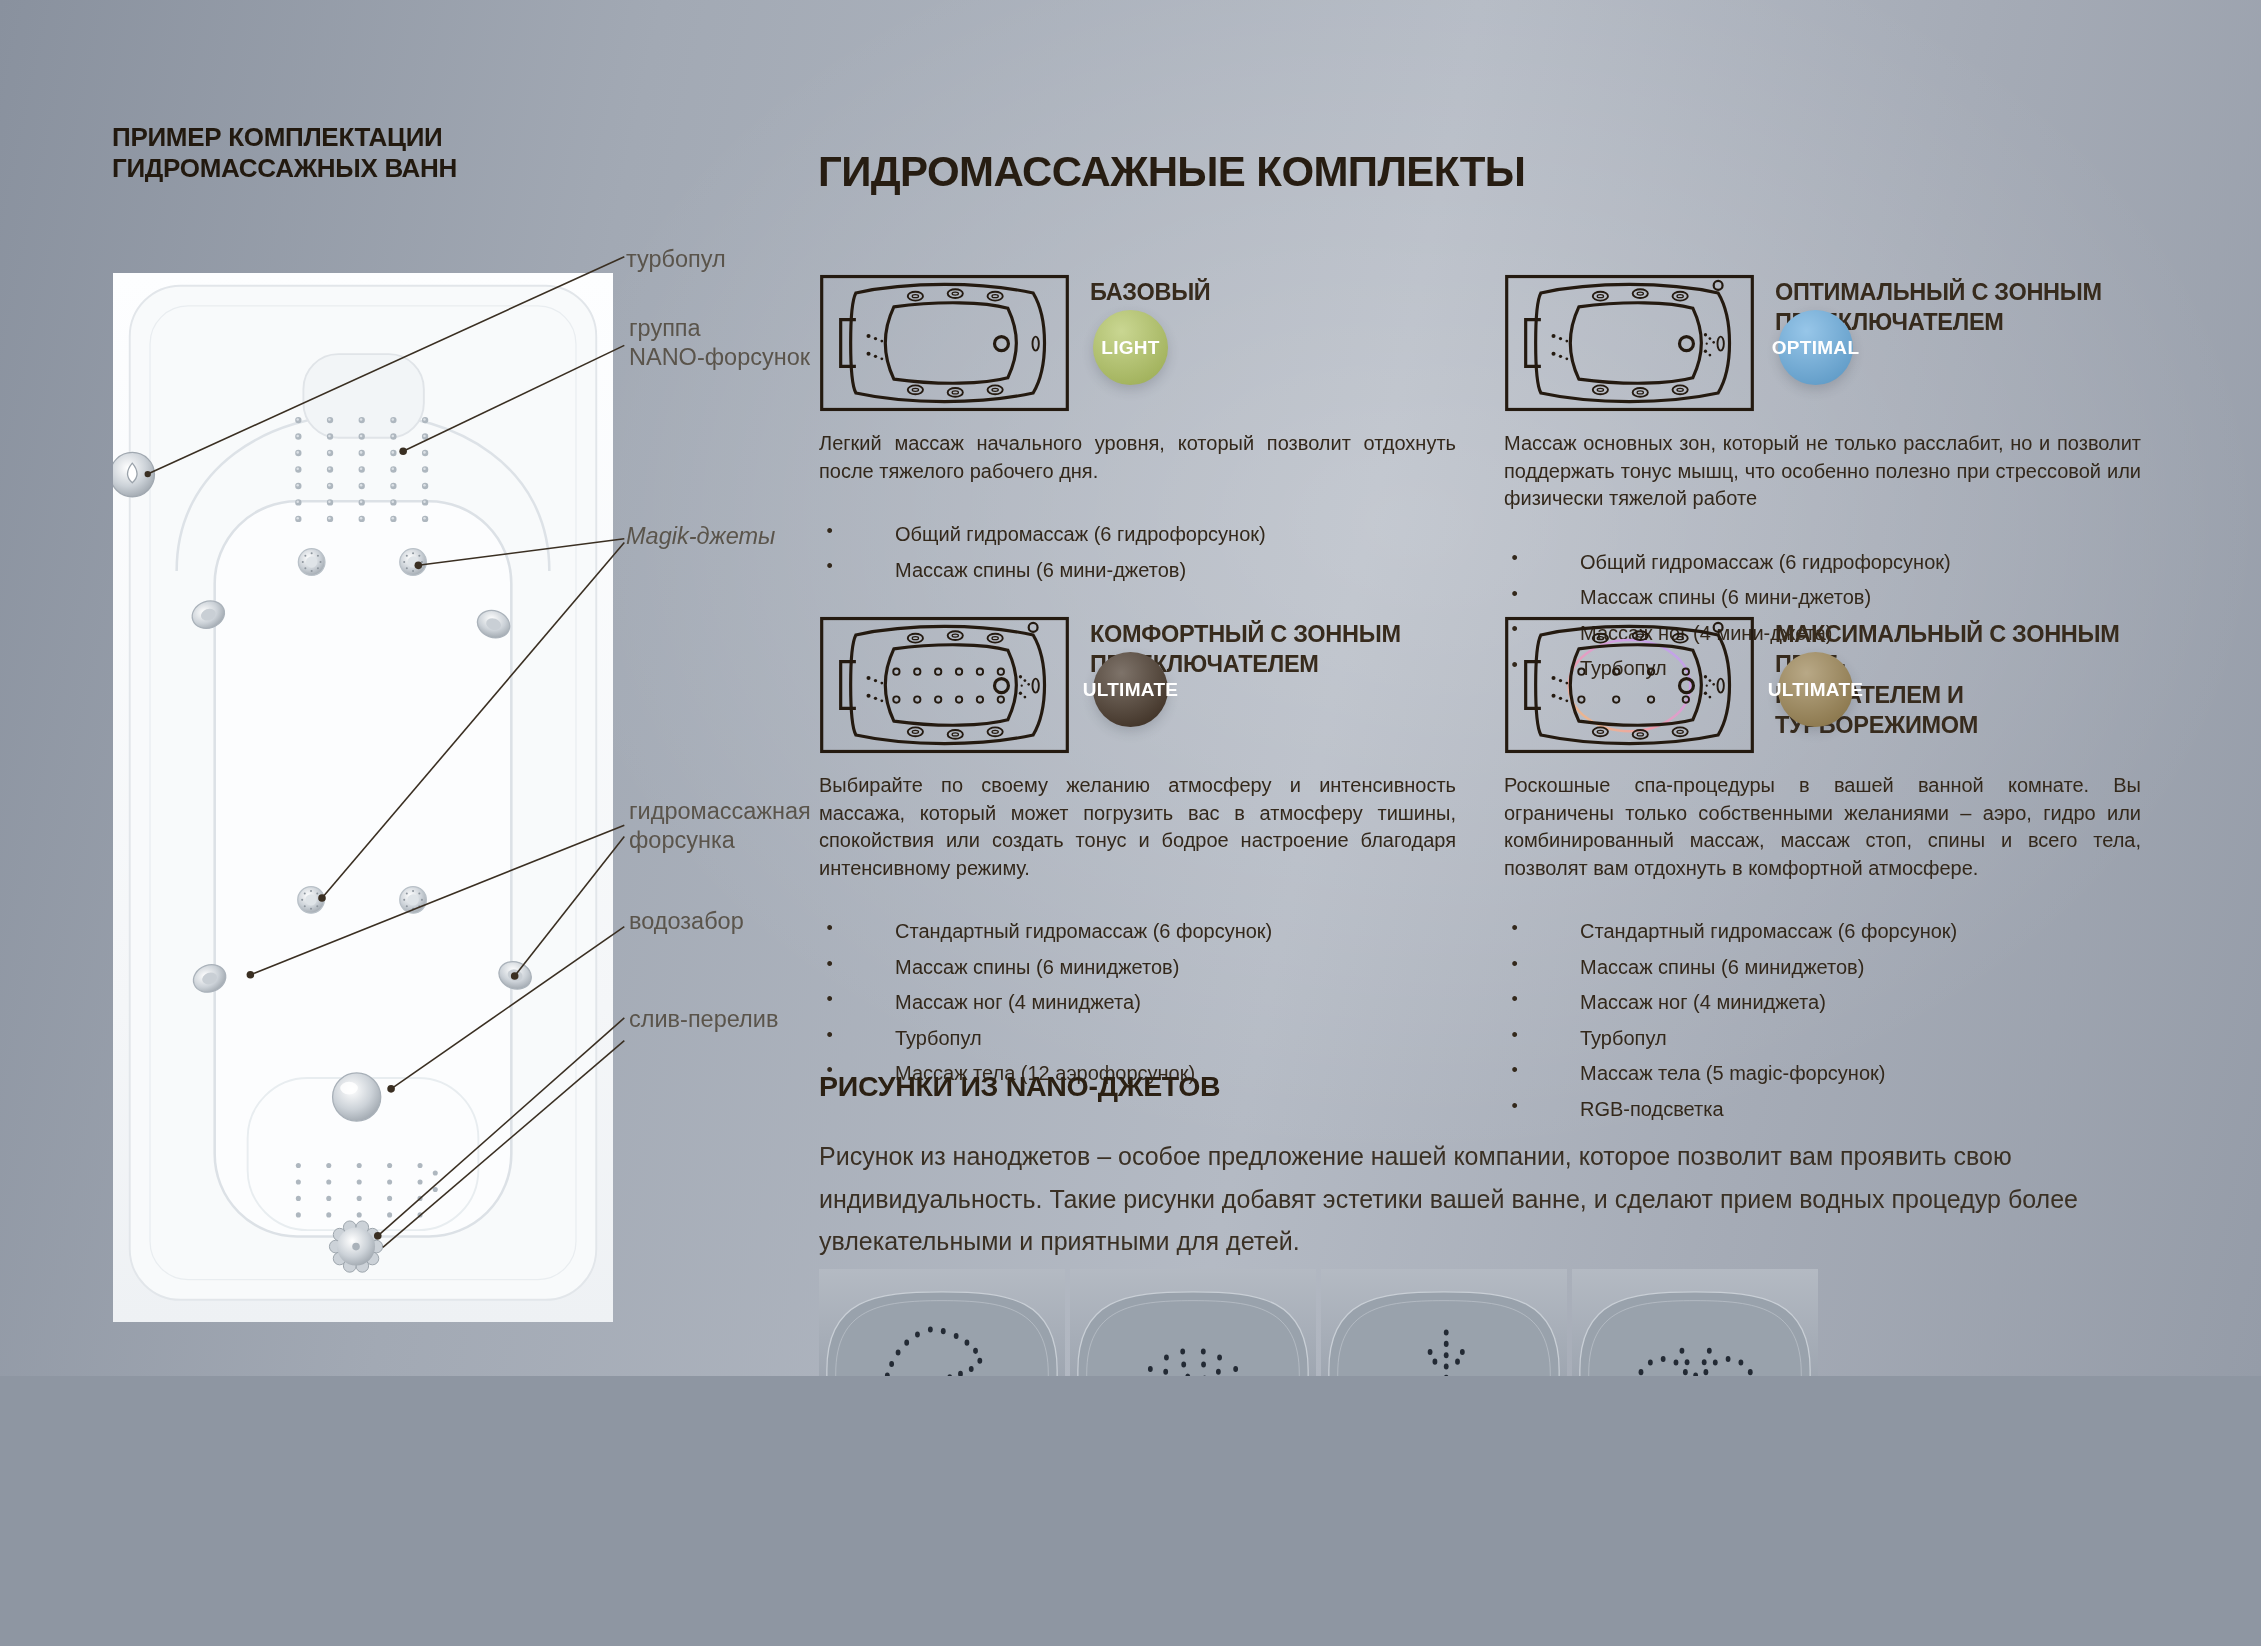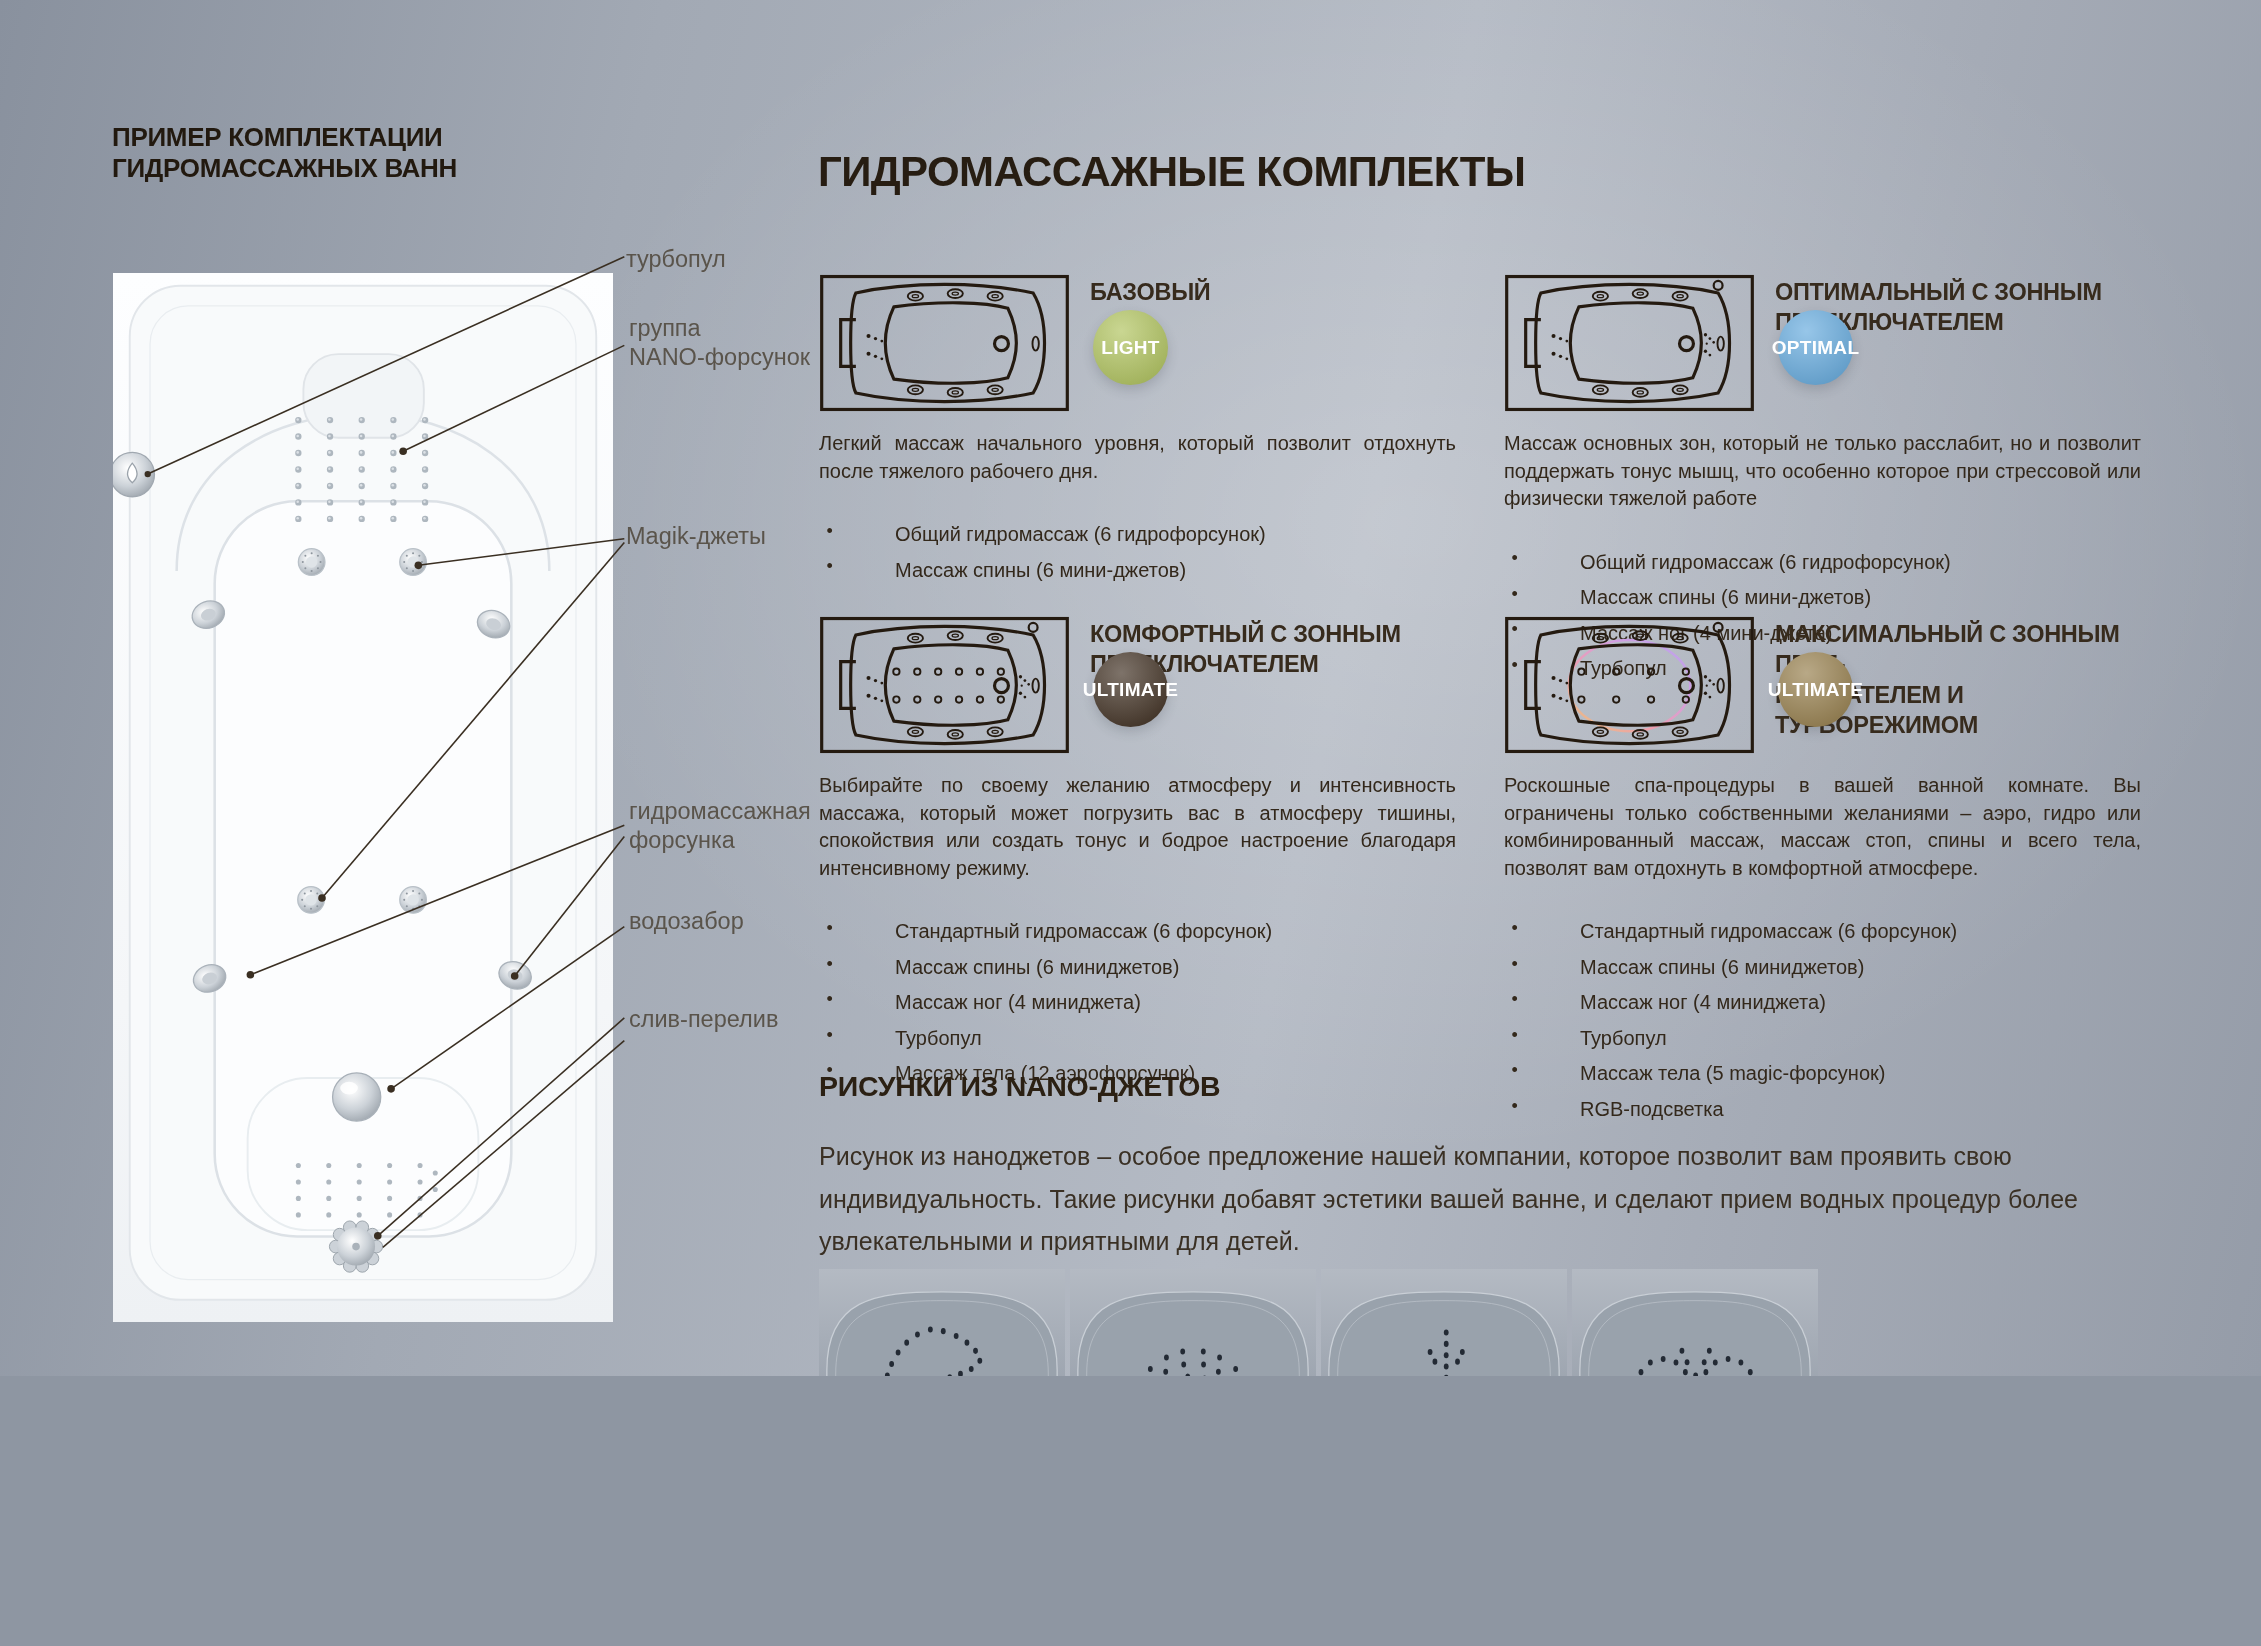--- a/index.html
+++ b/index.html
@@ -13,21 +13,21 @@
   
   .left-title{position:absolute;left:112px;top:122px;font-size:26px;font-weight:bold;
     line-height:1.18;color:#22190f;letter-spacing:-0.3px;}
   .photo{position:absolute;left:113px;top:273px;width:500px;height:1049px;overflow:hidden;
     background:linear-gradient(180deg,#fdfeff 0%,#f4f6f8 70%,#eef1f4 100%);}
   .photo svg{display:block;width:100%;height:100%;}
   #leaders{position:absolute;left:0;top:0;width:824px;height:1426px;pointer-events:none;}
   .lab{position:absolute;font-size:23.5px;color:#5a544b;line-height:1.25;white-space:pre-line;}
   .lab-turbo {left:626px;top:245px;}
   .lab-nano  {left:629px;top:314px;}
-  .lab-magik {left:626px;top:522px;}
+  .lab-magik {left:626px;top:522px;font-style:italic;}
   .lab-hydro {left:629px;top:797px;}
   .lab-intake{left:629px;top:907px;}
   .lab-drain {left:629px;top:1005px;}
   .page-number{position:absolute;left:147px;top:1532px;font-size:29px;color:#eef1f5;}
   
   .main-title{position:absolute;left:818px;top:120px;font-size:42px;font-weight:bold;
     color:#271d12;letter-spacing:-0.6px;}
   .kit{position:absolute;width:643px;}
   .kit0{left:819px;top:274px;}
   .kit1{left:1504px;top:274px;}
@@ -350,21 +350,21 @@
           <circle cx="288" cy="110" r="11" fill="none" stroke="#241a10" stroke-width="5"></circle>
           <ellipse cx="342" cy="110" rx="5" ry="11" fill="none" stroke="#241a10" stroke-width="3"></ellipse>
           <circle cx="338" cy="18" r="7" fill="none" stroke="#241a10" stroke-width="3.5"></circle>
         </svg>
       <div class="kit-title">ОПТИМАЛЬНЫЙ С ЗОННЫМ
 ПЕРЕКЛЮЧАТЕЛЕМ</div>
       <div class="badge" style="background-color: rgb(111, 176, 224);">
           <span>OPTIMAL</span>
         </div>
     </div>
-    <p class="kit-desc">Массаж основных зон, который не только расслабит, но и позволит поддержать тонус мышц, что особенно которое при стрессовой или физически тяжелой работе</p>
+    <p class="kit-desc">Массаж основных зон, который не только расслабит, но и позволит поддержать тонус мышц, что особенно полезно при стрессовой или физически тяжелой работе</p>
     <ul class="features">
         <li>Общий гидромассаж (6 гидрофорсунок)</li>
         <li>Массаж спины (6 мини-джетов)</li>
         <li>Массаж ног (4 мини-джета)</li>
         <li>Турбопул</li>
       </ul>
   </section>
 
   <section class="kit kit2">
     <div class="kit-head">

